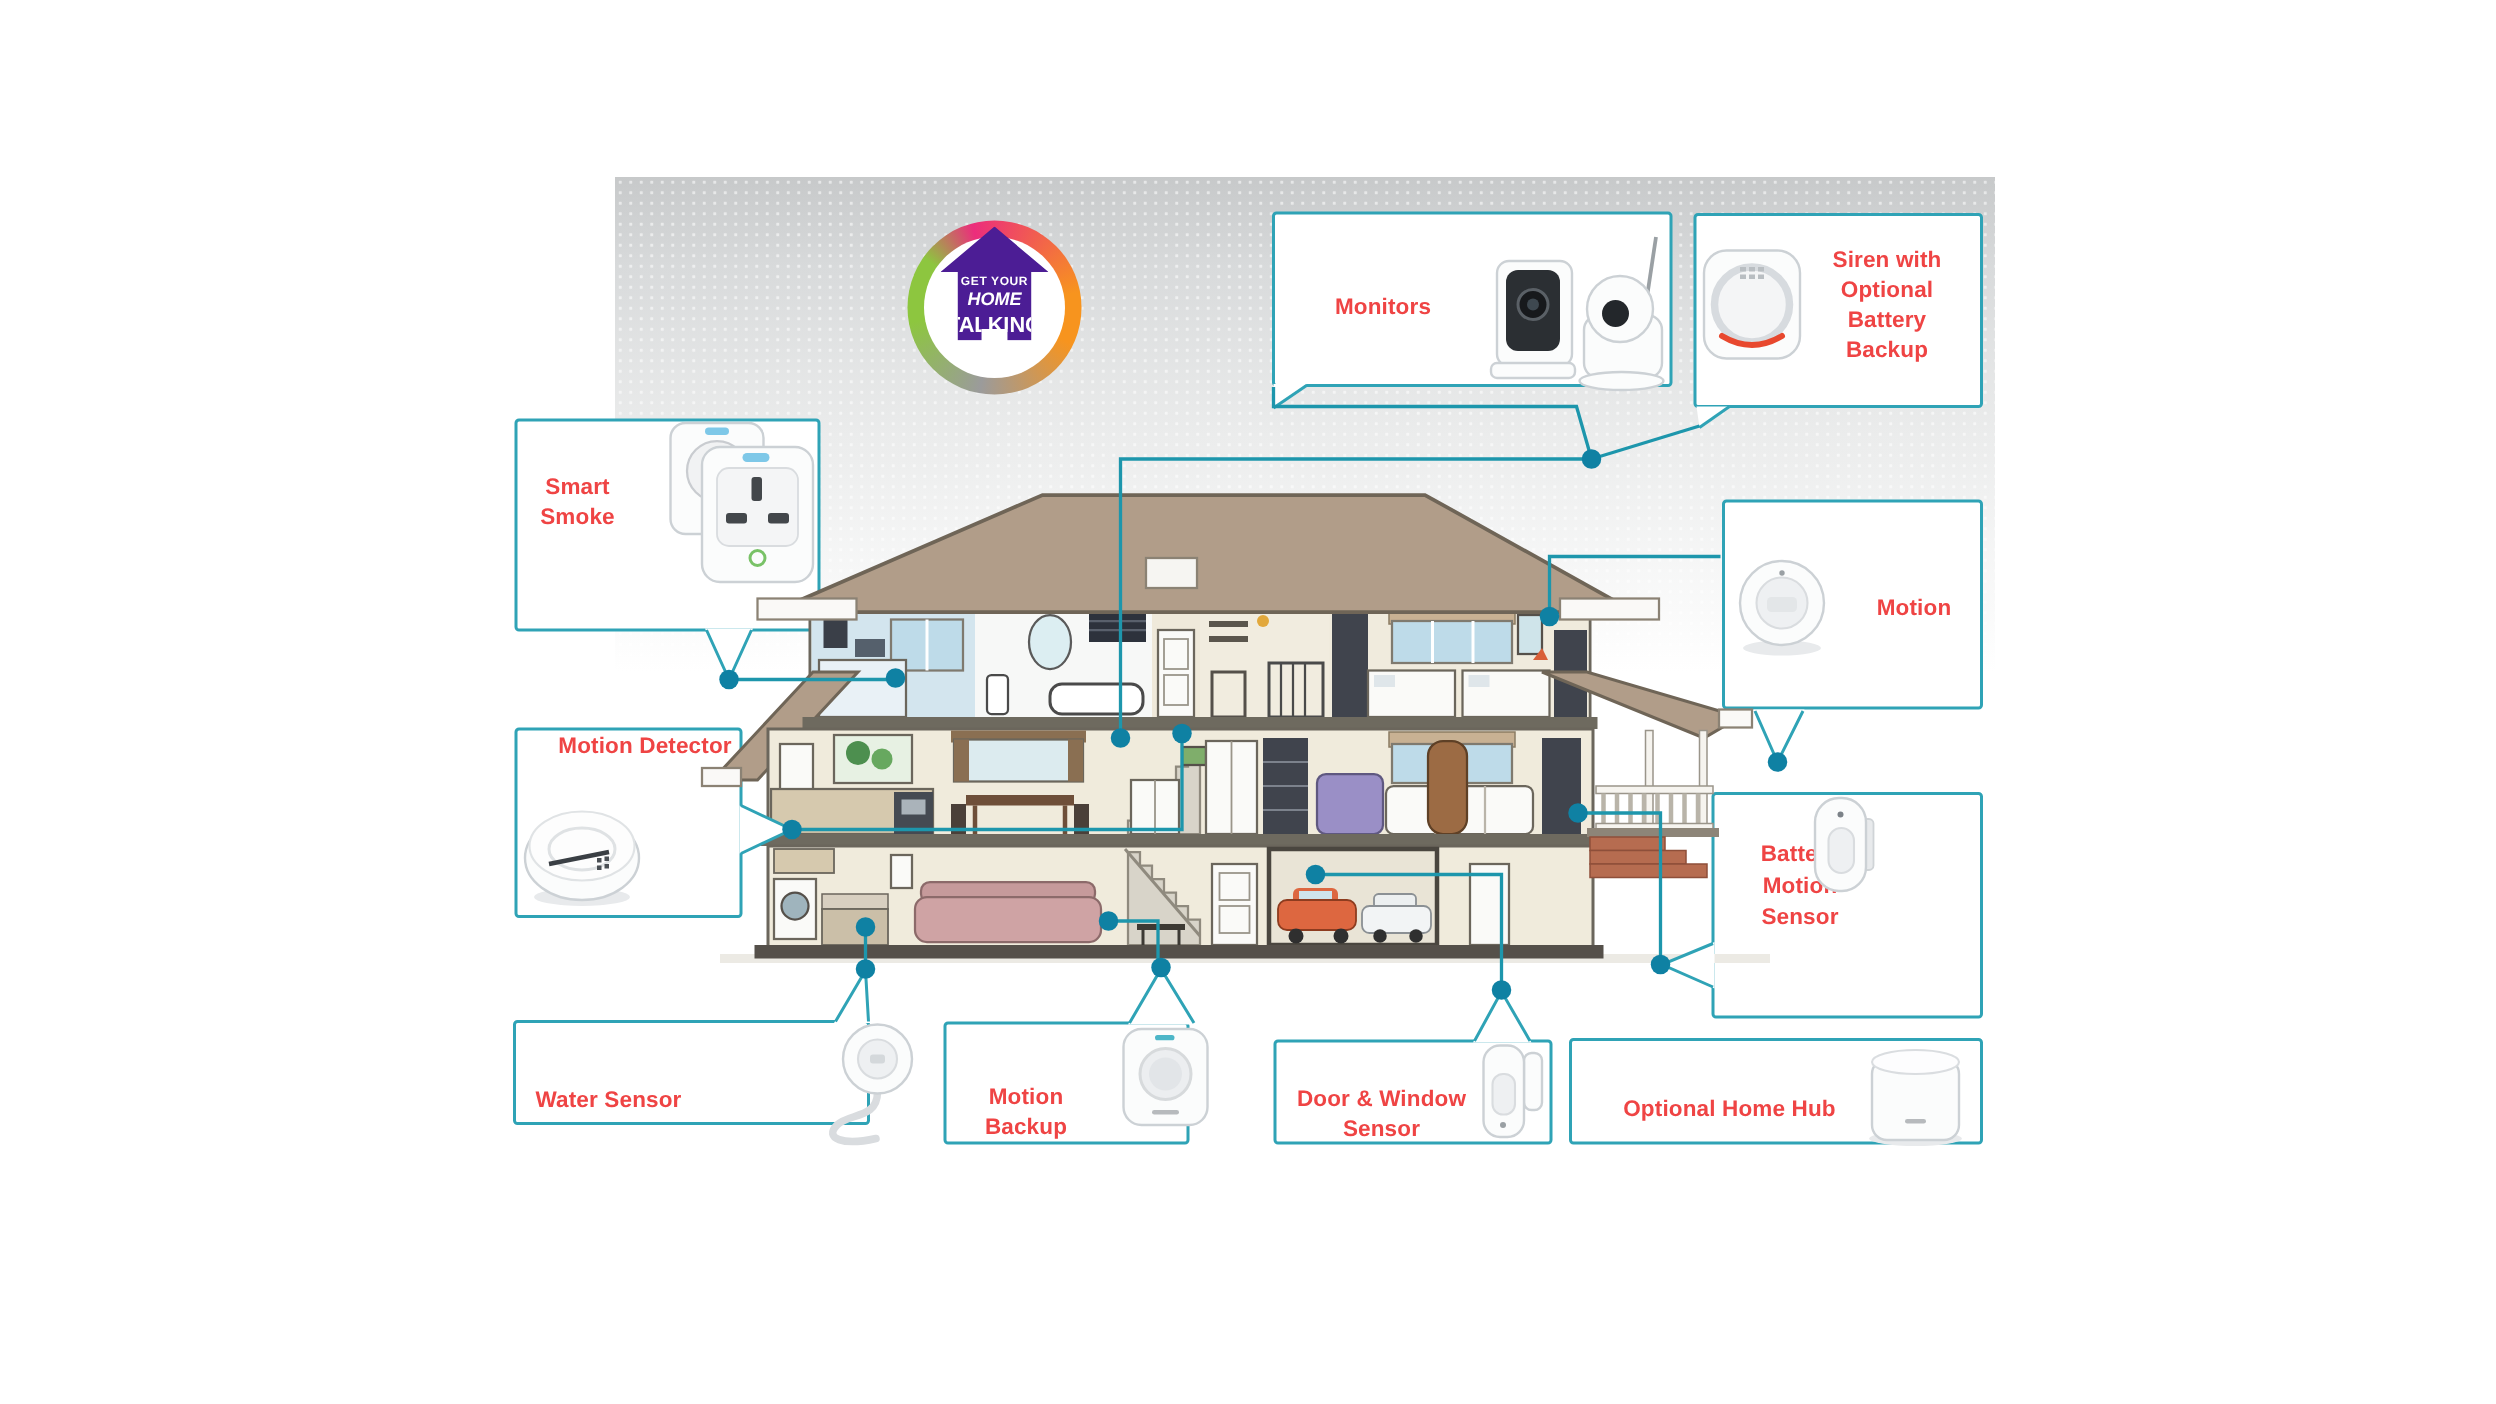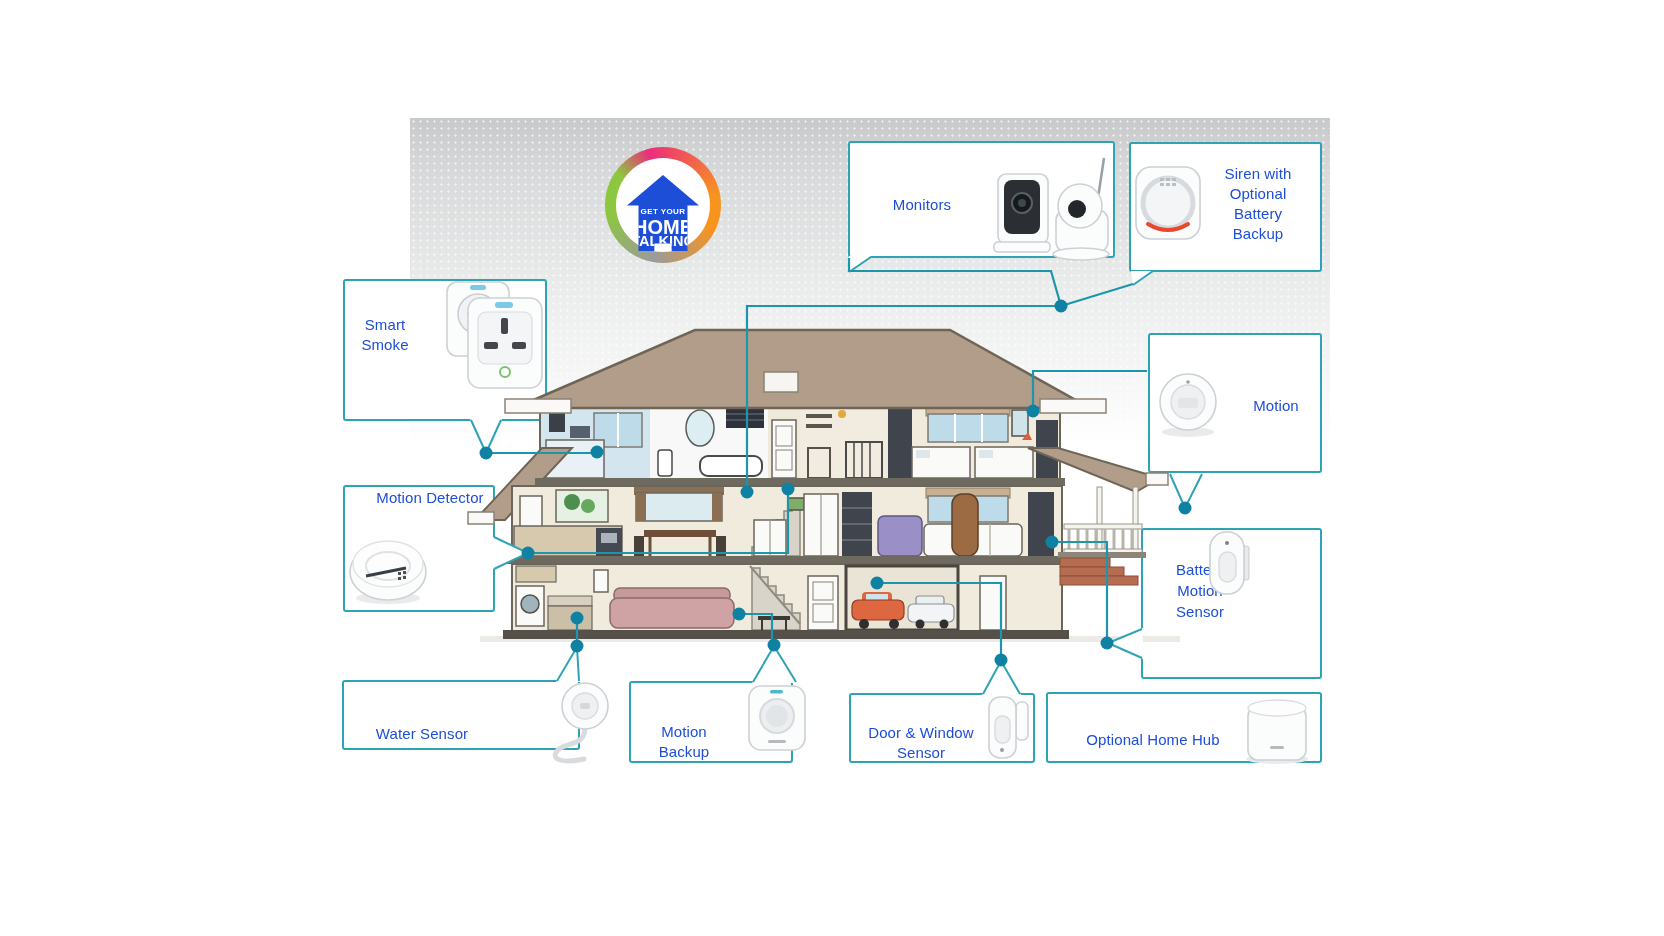--- a/index.html
+++ b/index.html
@@ -6,33 +6,33 @@
   #canvas{position:relative;width:1664px;height:936px;background:#ffffff;overflow:hidden;
           font-family:"Liberation Sans", sans-serif;}
   
   .grad-band{position:absolute;left:410px;top:118px;width:920px;height:330px;
     background:
       radial-gradient(rgba(255,255,255,.55) 1px, rgba(255,255,255,0) 1.3px),
       linear-gradient(180deg,#c7c9ca 0%,#d8dadb 18%,#ebecec 52%,rgba(255,255,255,0) 100%);
     background-size:7px 7px,100% 100%;}
   
   .box{position:absolute;background:#ffffff;border:2px solid #2fa3b6;border-radius:3px;box-sizing:border-box;}
-  .lbl{position:absolute;color:#1d4ed8;font-weight:normal;font-size:15px;line-height:20px;
+  .lbl{position:absolute;color:#ef4444;font-weight:bold;font-size:15px;line-height:20px;
        text-align:center;letter-spacing:.1px;}
-  .lbl.left{text-align:center;}
+  .lbl.left{text-align:left;}
   
   .logo{position:absolute;left:605px;top:147px;width:116px;height:116px;}
   .logo .ring{position:absolute;inset:0;border-radius:50%;
     background:conic-gradient(from -15deg,#ec2d7c,#f7941e 95deg,#f7941e 130deg,#9b9b9b 205deg,#8dc63f 275deg,#8dc63f 320deg,#ec2d7c 360deg);}
   .logo .ring-hole{position:absolute;inset:11px;border-radius:50%;background:#ffffff;}
-  .logo .house{position:absolute;left:22px;top:28px;width:72px;height:76px;background:#1d4ed8;
+  .logo .house{position:absolute;left:22px;top:4px;width:72px;height:76px;background:#4c1d95;
     clip-path:polygon(50% 0%,100% 40%,84% 40%,84% 100%,62% 100%,62% 90%,38% 90%,38% 100%,16% 100%,16% 40%,0% 40%);}
   .logo .ltxt{position:absolute;left:0;width:100%;text-align:center;color:#ffffff;font-weight:bold;}
   .logo .l1{top:32px;font-size:8px;letter-spacing:.4px;}
-  .logo .l2{top:41px;font-size:20px;}
+  .logo .l2{top:41px;font-size:12px;font-style:italic;}
   .logo .l3{top:58px;font-size:14.5px;}
   svg{position:absolute;left:0;top:0;pointer-events:none;}
   
   .wall{fill:#f0ebdc;stroke:#6b665c;stroke-width:2;}
   .win{fill:#bedbe9;stroke:#7f7a6f;stroke-width:1.5;}
   .dk{fill:#40444d;}
   .whi{fill:#fafaf8;stroke:#6b665c;stroke-width:1.5;}
   .ln{stroke:#1d96ac;stroke-width:2.2;fill:none;}
   .nl{stroke:#2fa3b6;stroke-width:2;fill:none;}
   .notch{fill:#ffffff;stroke:none;}

